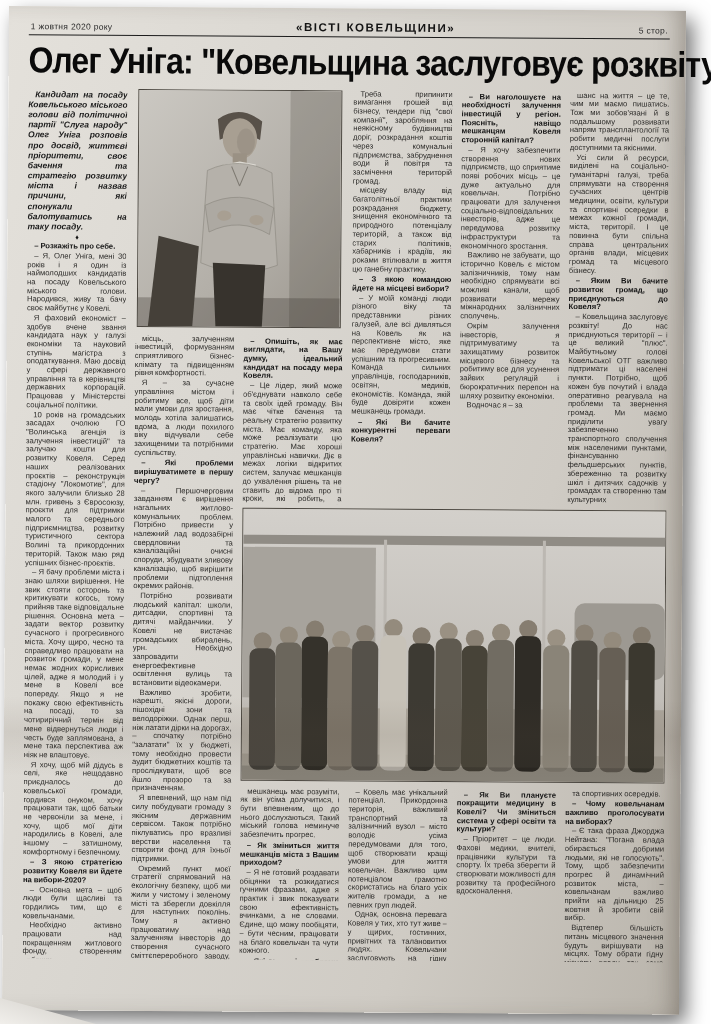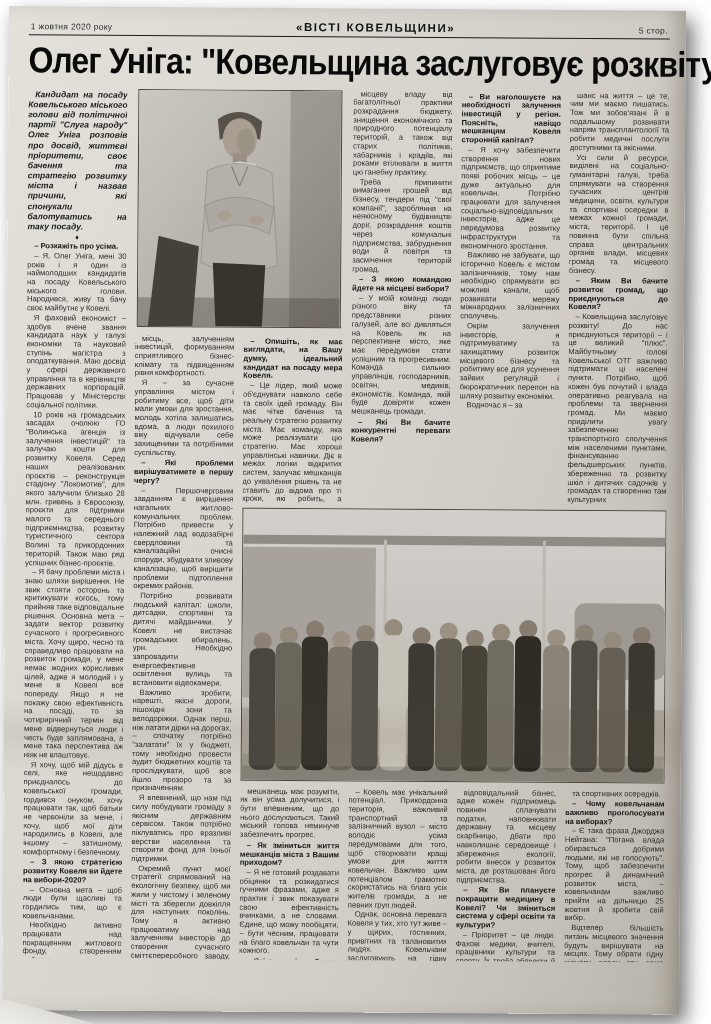--- a/index.html
+++ b/index.html
@@ -75,21 +75,21 @@
     <span class="mh-side">5 стор.</span>
   </header>
 
   <h1 class="headline">Олег Уніга: "Ковельщина заслуговує розквіту!"</h1>
 
   <div class="content">
 
     <div class="cell c1">
       <p class="pi">Кандидат на посаду Ковельського міського голови від політичної партії "Слуга народу" Олег Уніга розповів про досвід, життєві пріоритети, своє бачення та стратегію розвитку міста і назвав причини, які спонукали балотуватись на таку посаду.</p>
       <p class="sep">♦</p>
-      <p class="q">– Розкажіть про усіма.</p>
+      <p class="q">– Розкажіть про себе.</p>
       <p class="p">– Я, Олег Уніга, мені 30 років і я один із наймолодших кандидатів на посаду Ковельського міського голови. Народився, живу та бачу своє майбутнє у Ковелі.</p>
       <p class="p">Я фаховий економіст – здобув вчене звання кандидата наук у галузі економіки та науковий ступінь магістра з оподаткування. Маю досвід у сфері державного управління та в керівництві державних корпорацій. Працював у Міністерстві соціальної політики.</p>
       <p class="p">10 років на громадських засадах очолюю ГО "Волинська агенція із залучення інвестицій" та залучаю кошти для розвитку Ковеля. Серед наших реалізованих проєктів – реконструкція стадіону "Локомотив", для якого залучили близько 28 млн. гривень з Євросоюзу, проєкти для підтримки малого та середнього підприємництва, розвитку туристичного сектора Волині та прикордонних територій. Також маю ряд успішних бізнес-проєктів.</p>
       <p class="p">– Я бачу проблеми міста і знаю шляхи вирішення. Не звик стояти осторонь та критикувати когось, тому прийняв таке відповідальне рішення. Основна мета – задати вектор розвитку сучасного і прогресивного міста. Хочу щиро, чесно та справедливо працювати на розвиток громади, у мене немає жодних корисливих цілей, адже я молодий і у мене в Ковелі все попереду. Якщо я не покажу свою ефективність на посаді, то за чотирирічний термін від мене відвернуться люди і честь буде заплямована, а мене така перспектива аж ніяк не влаштовує.</p>
       <p class="p">Я хочу, щоб мій дідусь в селі, яке нещодавно приєдналось до ковельської громади, гордився онуком, хочу працювати так, щоб батьки не червоніли за мене, і хочу, щоб мої діти народились в Ковелі, але іншому – затишному, комфортному і безпечному.</p>
       <p class="q">– З якою стратегією розвитку Ковеля ви йдете на вибори-2020?</p>
       <p class="p">– Основна мета – щоб люди були щасливі та гордились тим, що є ковельчанами.</p>
       <p class="p">Необхідно активно працювати над покращенням житлового фонду, створенням робочих</p>
     </div>
 
@@ -220,43 +220,42 @@
 
     <div class="cell c3b">
       <p class="p">мешканець має розуміти, як він усіма долучитися, і бути впевненим, що до нього дослухаються. Такий міський голова неминуче забезпечить прогрес.</p>
       <p class="q">– Як зміниться життя мешканців міста з Вашим приходом?</p>
       <p class="p">– Я не готовий роздавати обіцянки та розкидатися гучними фразами, адже я практик і звик показувати свою ефективність вчинками, а не словами. Єдине, що можу пообіцяти, – бути чесним, працювати на благо ковельчан та чути кожного.</p>
       <p class="q">– Які головні проблеми Ковеля та що може стати на заваді розвитку міста?</p>
 
     </div>
 
     <div class="cell c4a">
+      <p class="p">Треба припинити вимагання грошей від бізнесу, тендери під "свої компанії", заробляння на неякісному будівництві доріг, розкрадання коштів через комунальні підприємства, забруднення води й повітря та засмічення територій громад.</p>
       <p class="p">місцеву владу від багатолітньої практики розкрадання бюджету, знищення економічного та природного потенціалу територій, а також від старих політиків, хабарників і крадіїв, які роками втілювали в життя цю ганебну практику.</p>
-      <p class="p">Треба припинити вимагання грошей від бізнесу, тендери під "свої компанії", заробляння на неякісному будівництві доріг, розкрадання коштів через комунальні підприємства, забруднення води й повітря та засмічення територій громад.</p>
       <p class="q">– З якою командою йдете на місцеві вибори?</p>
       <p class="p">– У моїй команді люди різного віку та представники різних галузей, але всі дивляться на Ковель як на перспективне місто, яке має передумови стати успішним та прогресивним. Команда сильних управлінців, господарників, освітян, медиків, економістів. Команда, якій буде довіряти кожен мешканець громади.</p>
       <p class="q">– Які Ви бачите конкурентні переваги Ковеля?</p>
     </div>
 
     <div class="cell c4b">
       <p class="p">– Ковель має унікальний потенціал. Прикордонна територія, важливий транспортний та залізничний вузол – місто володіє усіма передумовами для того, щоб створювати кращі умови для життя ковельчан. Важливо цим потенціалом грамотно скористатись на благо усіх жителів громади, а не певних груп людей.</p>
       <p class="p">Однак, основна перевага Ковеля у тих, хто тут живе – у щирих, гостинних, привітних та талановитих людях. Ковельчани заслуговують на гідну владу.</p>
 
     </div>
 
     <div class="cell c5a">
       <p class="q">– Ви наголошуєте на необхідності залучення інвестицій у регіон. Поясніть, навіщо мешканцям Ковеля сторонній капітал?</p>
       <p class="p">– Я хочу забезпечити створення нових підприємств, що сприятиме появі робочих місць – це дуже актуально для ковельчан. Потрібно працювати для залучення соціально-відповідальних інвесторів, адже це передумова розвитку інфраструктури та економічного зростання.</p>
       <p class="p">Важливо не забувати, що історично Ковель є містом залізничників, тому нам необхідно спрямувати всі можливі канали, щоб розвивати мережу міжнародних залізничних сполучень.</p>
       <p class="p">Окрім залучення інвесторів, я підтримуватиму та захищатиму розвиток місцевого бізнесу та робитиму все для усунення зайвих регуляцій і бюрократичних перепон на шляху розвитку економіки.</p>
       <p class="p">Водночас я – за</p>
     </div>
 
     <div class="cell c5b">
-      <p class="p">відповідальний бізнес, адже кожен підприємець повинен сплачувати податки, наповнювати державну та місцеву скарбницю, дбати про навколишнє середовище і збереження екології, робити внесок у розвиток міста, де розташовані його підприємства.</p>
       <p class="q">– Як Ви плануєте покращити медицину в Ковелі? Чи зміниться система у сфері освіти та культури?</p>
       <p class="p">– Пріоритет – це люди. Фахові медики, вчителі, працівники культури та спорту. Їх треба зберегти й створювати можливості для розвитку та професійного вдосконалення.</p>
 
     </div>
 
     <div class="cell c6a">
       <p class="p">шанс на життя – це те, чим ми маємо пишатись. Тож ми зобов'язані й в подальшому розвивати напрям трансплантології та робити медичні послуги доступними та якісними.</p>
       <p class="p">Усі сили й ресурси, виділені на соціально-гуманітарні галузі, треба спрямувати на створення сучасних центрів медицини, освіти, культури та спортивні осередки в межах кожної громади, міста, території. І це повинна бути спільна справа центральних органів влади, місцевих громад та місцевого бізнесу.</p>
       <p class="q">– Яким Ви бачите розвиток громад, що приєднуються до Ковеля?</p>
       <p class="p">– Ковельщина заслуговує розквіту! До нас приєднуються території – і це великий "плюс". Майбутньому голові Ковельської ОТГ важливо підтримати ці населені пункти. Потрібно, щоб кожен був почутий і влада оперативно реагувала на проблеми та звернення громад. Ми маємо приділити увагу забезпеченню транспортного сполучення між населеними пунктами, фінансуванню фельдшерських пунктів, збереженню та розвитку шкіл і дитячих садочків у громадах та створенню там культурних</p>

